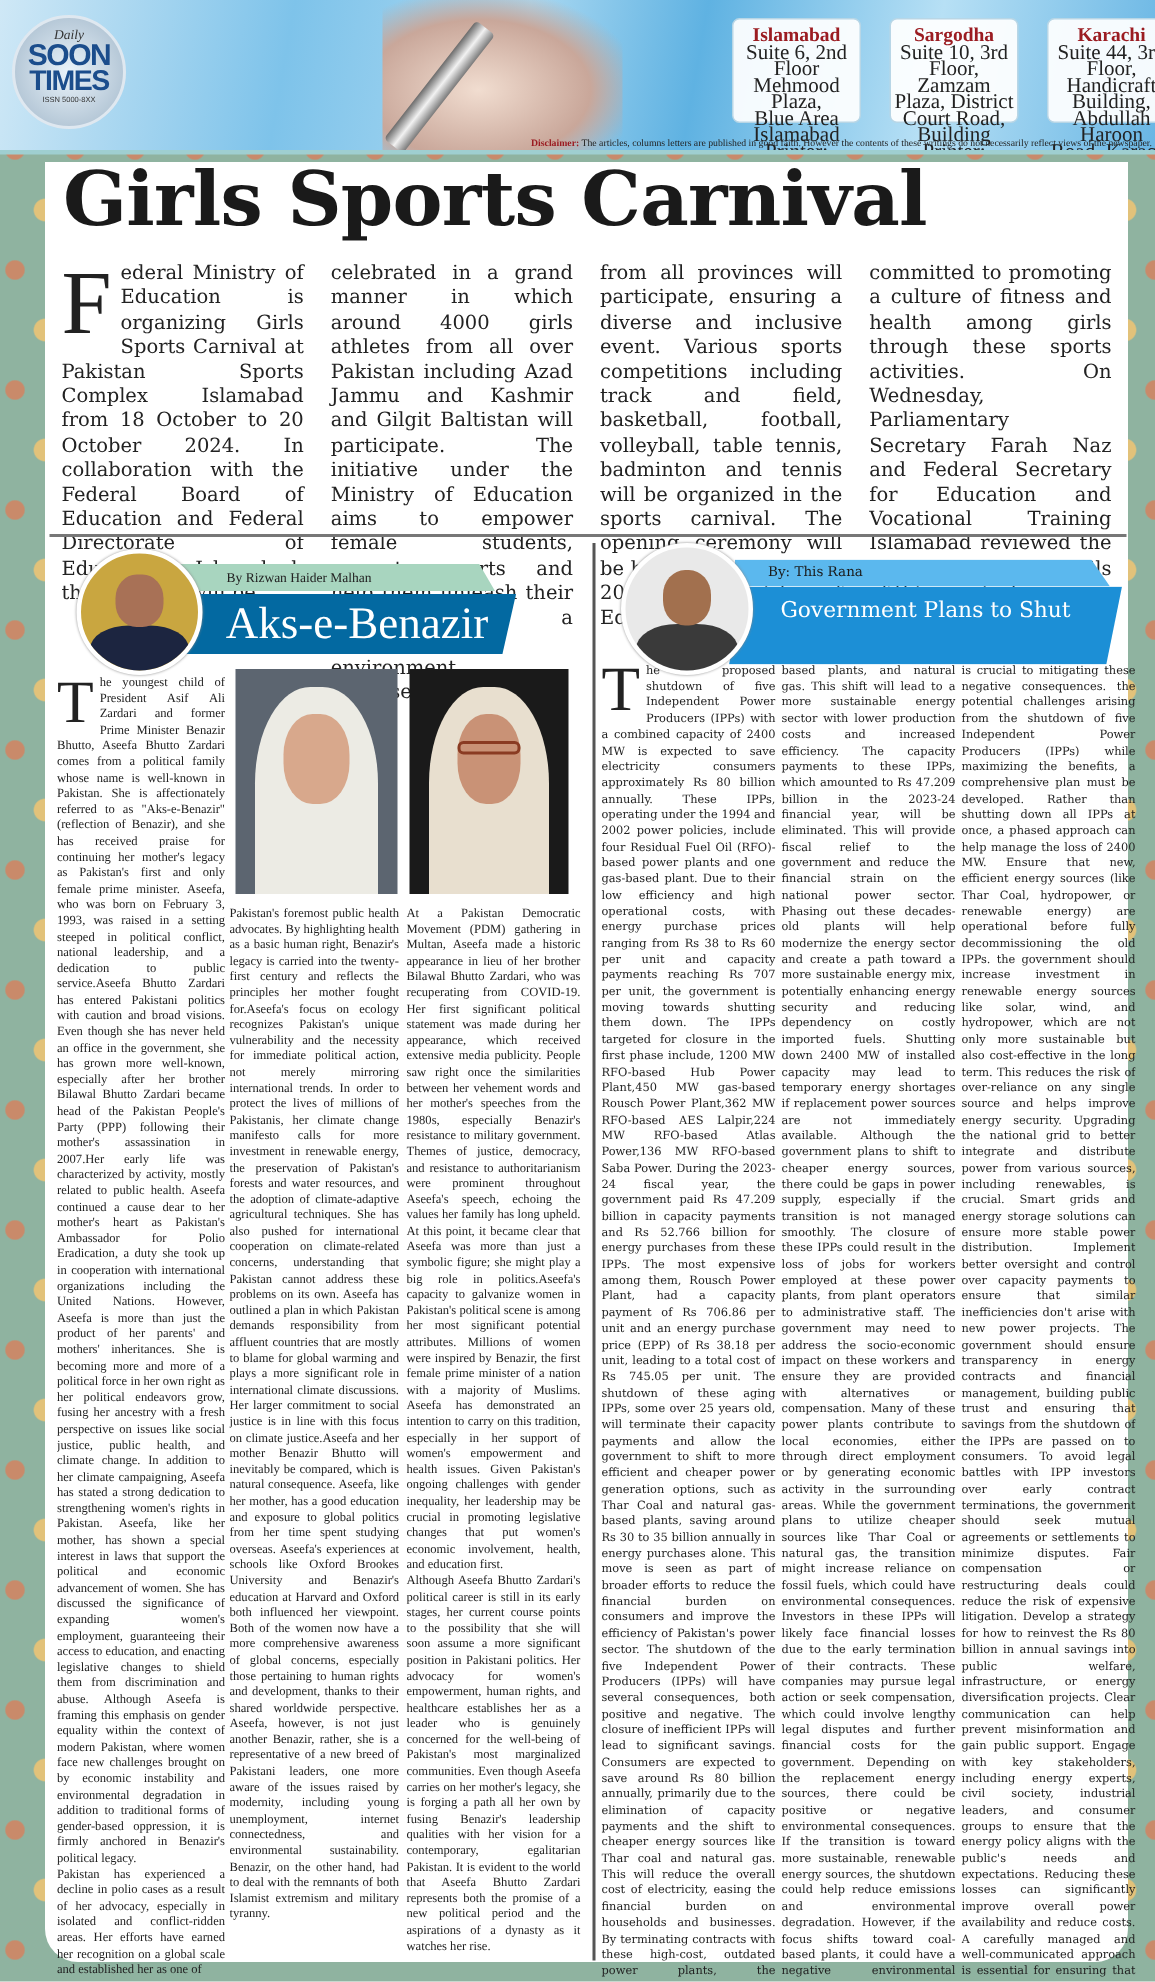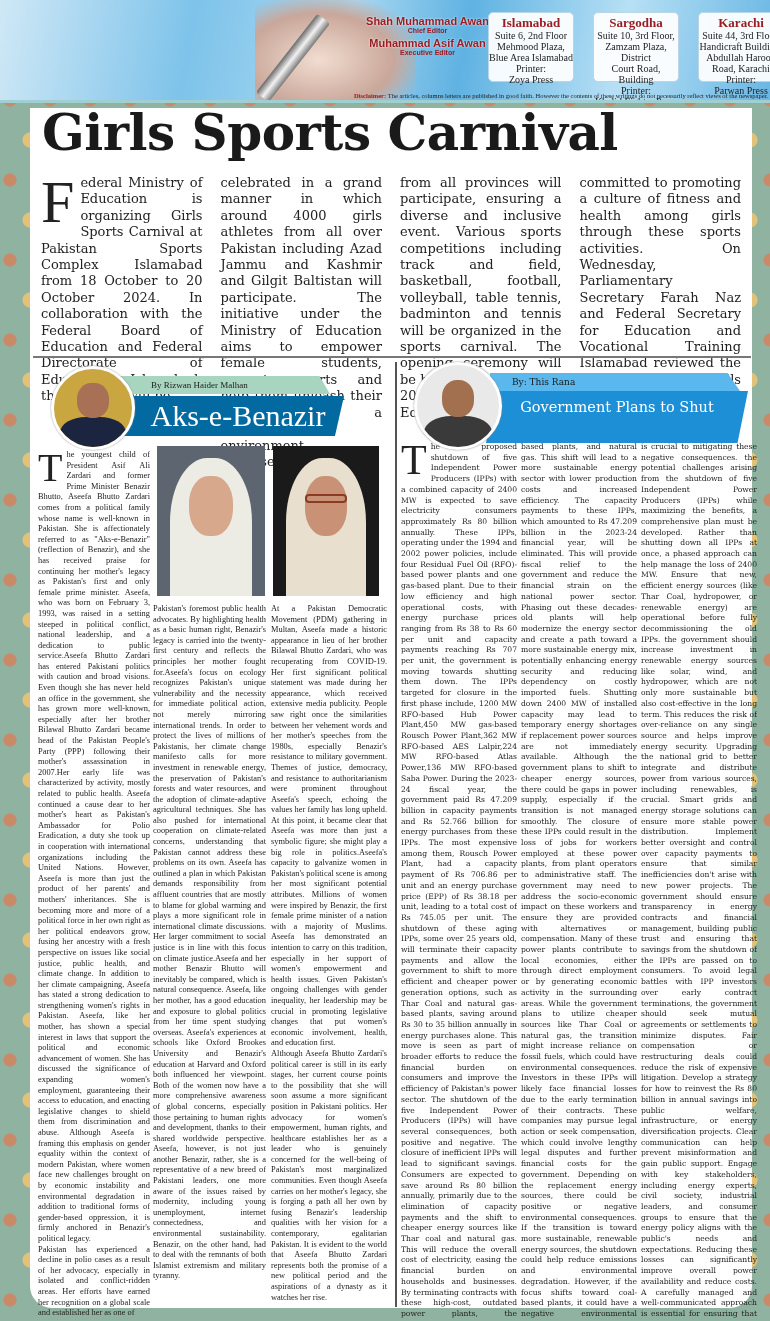--- a/index.html
+++ b/index.html
@@ -27,21 +27,21 @@
 .logo .issn{font-size:5px;color:#333;display:block}
 .mtitle{position:absolute;left:95px;top:14px;width:170px;text-align:center;
   font-family:"Liberation Sans",sans-serif;font-weight:bold;font-size:29px;line-height:34px;color:#9b1c22;
   text-shadow:-1px -1px 0 #fff,1px -1px 0 #fff,-1px 1px 0 #fff,1px 1px 0 #fff,2px 2px 0 #fff}
 .editors{position:absolute;left:355px;top:15px;width:145px;text-align:center;font-family:"Liberation Sans",sans-serif;font-weight:bold}
 .editors .n{font-size:11px;color:#9b1c22;display:block;text-shadow:0 0 2px #fff}
 .editors .r{font-size:7px;color:#9b1c22;display:block;margin-bottom:3px}
 .offices{position:absolute;left:488px;top:12px;display:flex;gap:19px}
 .office{width:86px;height:70px;background:rgba(255,255,255,.93);border:1px solid #b8d6e6;border-radius:5px;text-align:center;padding-top:3px}
 .office .city{display:block;font-weight:bold;font-size:13px;color:#9b1c22;line-height:14px}
-.office .line{display:block;font-size:10px;line-height:11px;color:#222}
+.office .line{display:block;font-size:14px;line-height:11px;color:#222}
 .disclaimer{position:absolute;left:300px;top:92px;width:468px;font-size:6.5px;color:#222;text-align:right;white-space:nowrap}
 .disclaimer b{color:#9b1c22}
 
 .panel{position:absolute;left:30px;top:108px;width:722px;height:1200px;background:#fff;border-radius:0 0 22px 22px}
 
 .headline{position:absolute;left:42px;top:104px;font-size:50px;line-height:58px;font-family:"DejaVu Serif",serif;color:#1a1a1a;letter-spacing:-.5px}
 .topcols{position:absolute;left:41px;top:175px;width:700px;display:flex;gap:18px}
 .topcols .col{width:162px;font-size:13px;line-height:16.4px;text-align:justify;font-family:"DejaVu Serif",serif;color:#222}
 .dropF{float:left;font-size:60px;line-height:52px;margin:1px 6px 0 0;font-family:"Liberation Serif",serif}
 .rule{position:absolute;left:33px;width:718px;height:2px;background:#777}
@@ -60,25 +60,25 @@
 .photo .scarf{position:absolute;left:12%;top:8%;width:76%;height:95%;border-radius:45% 45% 0 0;background:#ecebe4}
 .photo .face{position:absolute;left:30%;top:20%;width:40%;height:40%;border-radius:45%;background:#d8a88c}
 .photo .glasses{position:absolute;left:30%;top:32%;width:40%;height:6%;border:2px solid #8a3b22;border-radius:4px}
 </style>
 </head>
 <body>
 
 <header class="mast">
   <div class="penzone"></div>
   <div class="pen"></div>
-  <div class="editors">
-    <span class="n">Shah Muhammad Awan</span>
-    <span class="r">Chief Editor</span>
-    <span class="n">Muhammad Asif Awan</span>
-    <span class="r">Executive Editor</span>
+  <div class="logo">
+    <span class="daily">Daily</span>
+    <span class="soon">SOON</span>
+    <span class="times">TIMES</span>
+    <span class="issn">ISSN 5000-8XX</span>
   </div>
   <div class="offices">
     <div class="office">
       <span class="city">Islamabad</span>
       <span class="line">Suite 6, 2nd Floor</span>
       <span class="line">Mehmood Plaza,</span>
       <span class="line">Blue Area Islamabad</span>
       <span class="line">Printer:</span>
       <span class="line">Zoya Press</span>
     </div>

